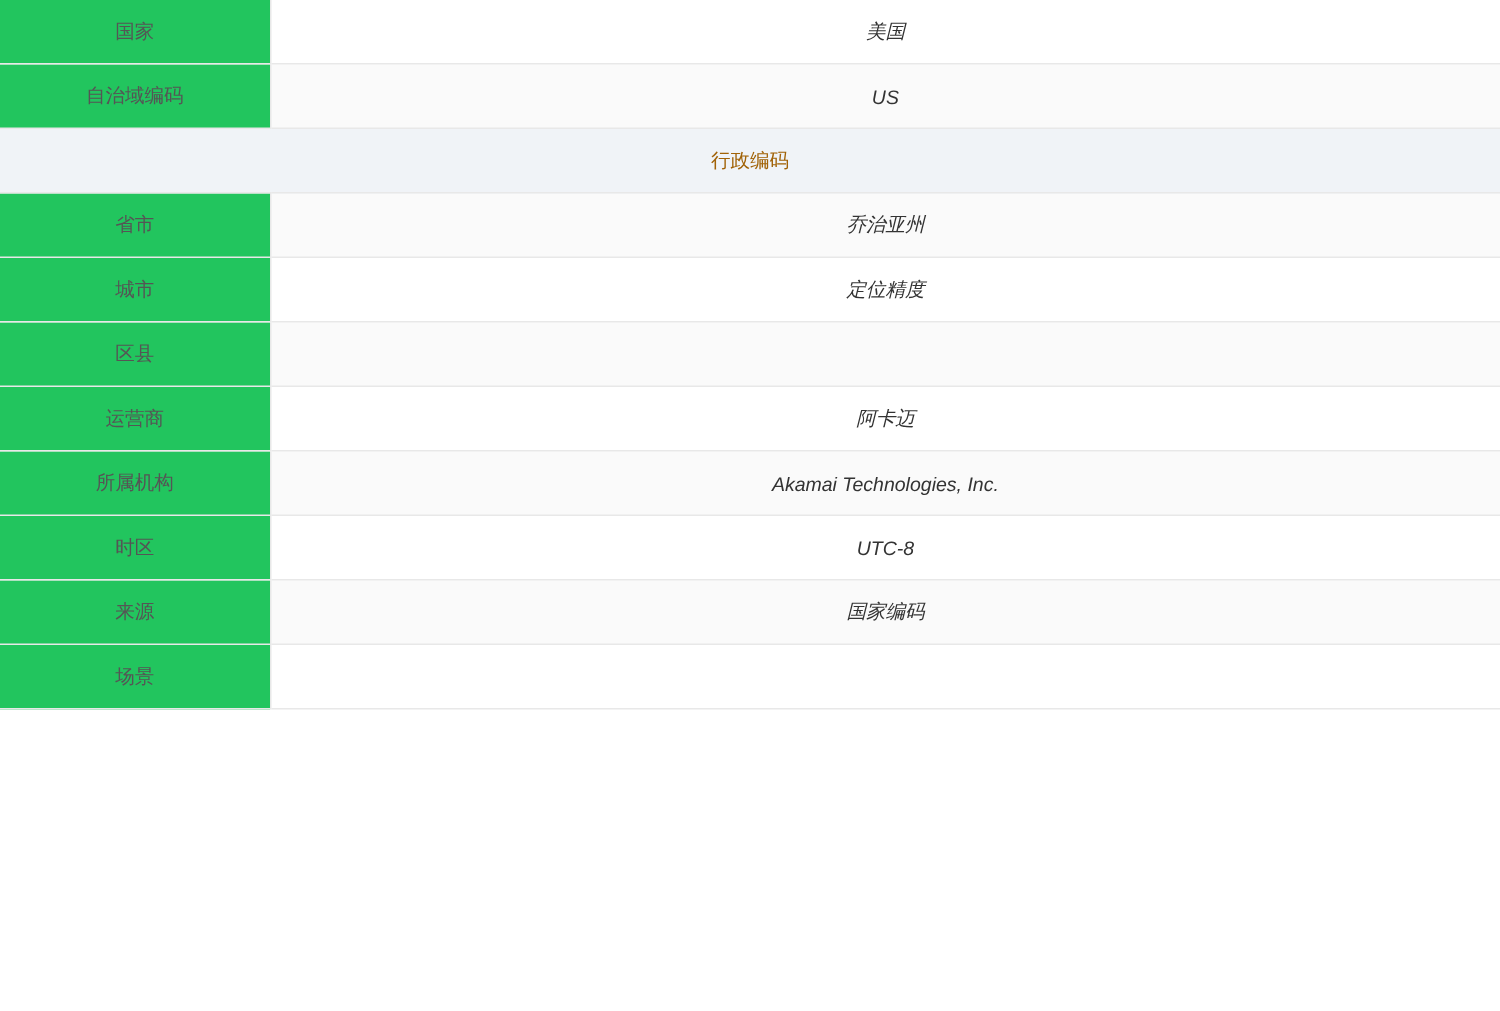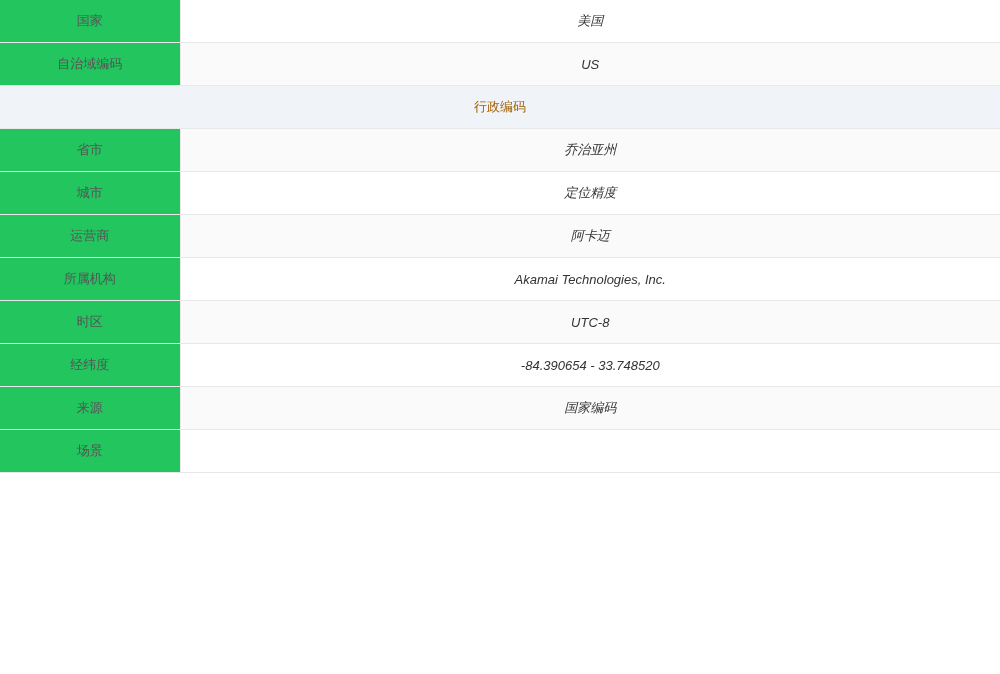--- a/index.html
+++ b/index.html
@@ -90,34 +90,34 @@
         </tr>
         <tr class="data-row">
           <td class="label-cell">省市</td>
           <td class="value-cell">乔治亚州</td>
         </tr>
         <tr class="data-row">
           <td class="label-cell">城市</td>
           <td class="value-cell">定位精度</td>
         </tr>
         <tr class="data-row">
+          <td class="label-cell">区县</td>
+          <td class="value-cell"></td>
+        </tr>
+        <tr class="data-row">
           <td class="label-cell">运营商</td>
           <td class="value-cell">阿卡迈</td>
         </tr>
         <tr class="data-row">
           <td class="label-cell">所属机构</td>
           <td class="value-cell">Akamai Technologies, Inc.</td>
         </tr>
         <tr class="data-row">
           <td class="label-cell">时区</td>
           <td class="value-cell">UTC-8</td>
-        </tr>
-        <tr class="data-row">
-          <td class="label-cell">经纬度</td>
-          <td class="value-cell">-84.390654 - 33.748520</td>
         </tr>
         <tr class="data-row">
           <td class="label-cell">来源</td>
           <td class="value-cell">国家编码</td>
         </tr>
         <tr class="data-row">
           <td class="label-cell">场景</td>
           <td class="value-cell"></td>
         </tr>
       </tbody>

